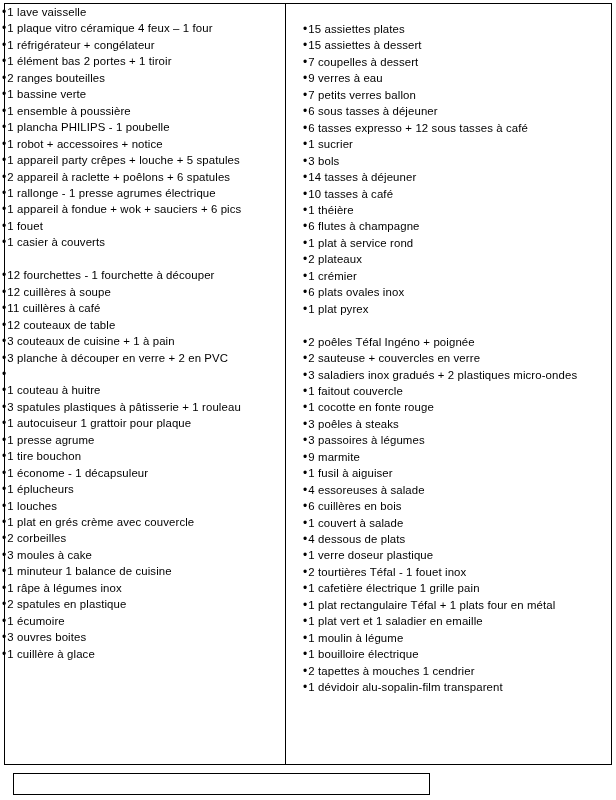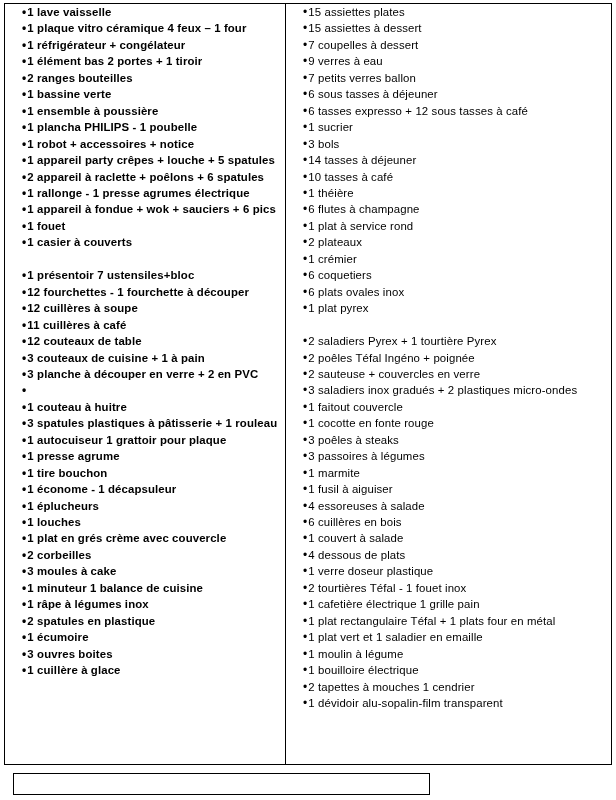--- a/index.html
+++ b/index.html
@@ -45,28 +45,28 @@
     height: 762px;
     display: flex;
     box-sizing: border-box;
   }
   .col {
     box-sizing: border-box;
     padding-top: 4px;
   }
   .col-left {
     width: 287px;
-    padding-left: 22px;
+    padding-left: 2px;
     padding-right: 4px;
-    font-weight: bold;
   }
   .col-right {
     width: 294px;
     padding-left: 16px;
     padding-right: 4px;
+    margin-top: 17px;
   }
   .item {
     font-size: 11.4px;
     line-height: 16.45px;
     white-space: nowrap;
     letter-spacing: 0.01em;
   }
   .item .bullet {
     font-size: 12px;
     padding-right: 1px;
@@ -102,21 +102,20 @@
         <div class="item"><span class="bullet">•</span><span>1 ensemble à poussière</span></div>
         <div class="item"><span class="bullet">•</span><span>1 plancha PHILIPS  -  1 poubelle</span></div>
         <div class="item"><span class="bullet">•</span><span>1 robot + accessoires + notice</span></div>
         <div class="item"><span class="bullet">•</span><span>1 appareil party crêpes + louche + 5 spatules</span></div>
         <div class="item"><span class="bullet">•</span><span>2 appareil à raclette + poêlons + 6 spatules</span></div>
         <div class="item"><span class="bullet">•</span><span>1 rallonge  -  1 presse agrumes électrique</span></div>
         <div class="item"><span class="bullet">•</span><span>1 appareil à fondue + wok + sauciers + 6 pics</span></div>
         <div class="item"><span class="bullet">•</span><span>1 fouet</span></div>
         <div class="item"><span class="bullet">•</span><span>1 casier à couverts</span></div>
         <div class="spacer"></div>
-        <div class="item"><span class="bullet">•</span><span>1 présentoir 7 ustensiles+bloc</span></div>
         <div class="item"><span class="bullet">•</span><span>12 fourchettes  -  1 fourchette à découper</span></div>
         <div class="item"><span class="bullet">•</span><span>12 cuillères à soupe</span></div>
         <div class="item"><span class="bullet">•</span><span>11 cuillères à café</span></div>
         <div class="item"><span class="bullet">•</span><span>12 couteaux de table</span></div>
         <div class="item"><span class="bullet">•</span><span>3 couteaux de cuisine + 1 à pain</span></div>
         <div class="item"><span class="bullet">•</span><span>3 planche à découper en verre + 2 en PVC</span></div>
         <div class="item"><span class="bullet">•</span><span></span></div>
         <div class="item"><span class="bullet">•</span><span>1 couteau à huitre</span></div>
         <div class="item"><span class="bullet">•</span><span>3 spatules plastiques à pâtisserie + 1 rouleau</span></div>
         <div class="item"><span class="bullet">•</span><span>1 autocuiseur 1 grattoir pour plaque</span></div>
@@ -145,33 +144,31 @@
         <div class="item"><span class="bullet">•</span><span>6 tasses expresso + 12 sous tasses à café</span></div>
         <div class="item"><span class="bullet">•</span><span>1 sucrier</span></div>
         <div class="item"><span class="bullet">•</span><span>3 bols</span></div>
         <div class="item"><span class="bullet">•</span><span>14 tasses à déjeuner</span></div>
         <div class="item"><span class="bullet">•</span><span>10 tasses à café</span></div>
         <div class="item"><span class="bullet">•</span><span>1 théière</span></div>
         <div class="item"><span class="bullet">•</span><span>6 flutes à champagne</span></div>
         <div class="item"><span class="bullet">•</span><span>1 plat à service rond</span></div>
         <div class="item"><span class="bullet">•</span><span>2 plateaux</span></div>
         <div class="item"><span class="bullet">•</span><span>1 crémier</span></div>
-        <div class="item"><span class="bullet">•</span><span>6 coquetiers</span></div>
         <div class="item"><span class="bullet">•</span><span>6 plats ovales inox</span></div>
         <div class="item"><span class="bullet">•</span><span>1 plat pyrex</span></div>
         <div class="spacer"></div>
-        <div class="item"><span class="bullet">•</span><span>2 saladiers Pyrex + 1 tourtière Pyrex</span></div>
         <div class="item"><span class="bullet">•</span><span>2 poêles Téfal Ingéno + poignée</span></div>
         <div class="item"><span class="bullet">•</span><span>2 sauteuse + couvercles en verre</span></div>
         <div class="item"><span class="bullet">•</span><span>3 saladiers inox gradués + 2 plastiques micro-ondes</span></div>
         <div class="item"><span class="bullet">•</span><span>1 faitout couvercle</span></div>
         <div class="item"><span class="bullet">•</span><span>1 cocotte en fonte rouge</span></div>
         <div class="item"><span class="bullet">•</span><span>3 poêles à steaks</span></div>
         <div class="item"><span class="bullet">•</span><span>3 passoires à légumes</span></div>
-        <div class="item"><span class="bullet">•</span><span>1 marmite</span></div>
+        <div class="item"><span class="bullet">•</span><span>9 marmite</span></div>
         <div class="item"><span class="bullet">•</span><span>1 fusil à aiguiser</span></div>
         <div class="item"><span class="bullet">•</span><span>4 essoreuses à salade</span></div>
         <div class="item"><span class="bullet">•</span><span>6 cuillères en bois</span></div>
         <div class="item"><span class="bullet">•</span><span>1 couvert à salade</span></div>
         <div class="item"><span class="bullet">•</span><span>4 dessous de plats</span></div>
         <div class="item"><span class="bullet">•</span><span>1 verre doseur plastique</span></div>
         <div class="item"><span class="bullet">•</span><span>2 tourtières Téfal  -  1 fouet inox</span></div>
         <div class="item"><span class="bullet">•</span><span>1 cafetière électrique 1 grille pain</span></div>
         <div class="item"><span class="bullet">•</span><span>1 plat rectangulaire Téfal + 1 plats four en métal</span></div>
         <div class="item"><span class="bullet">•</span><span>1 plat vert et 1 saladier en emaille</span></div>

